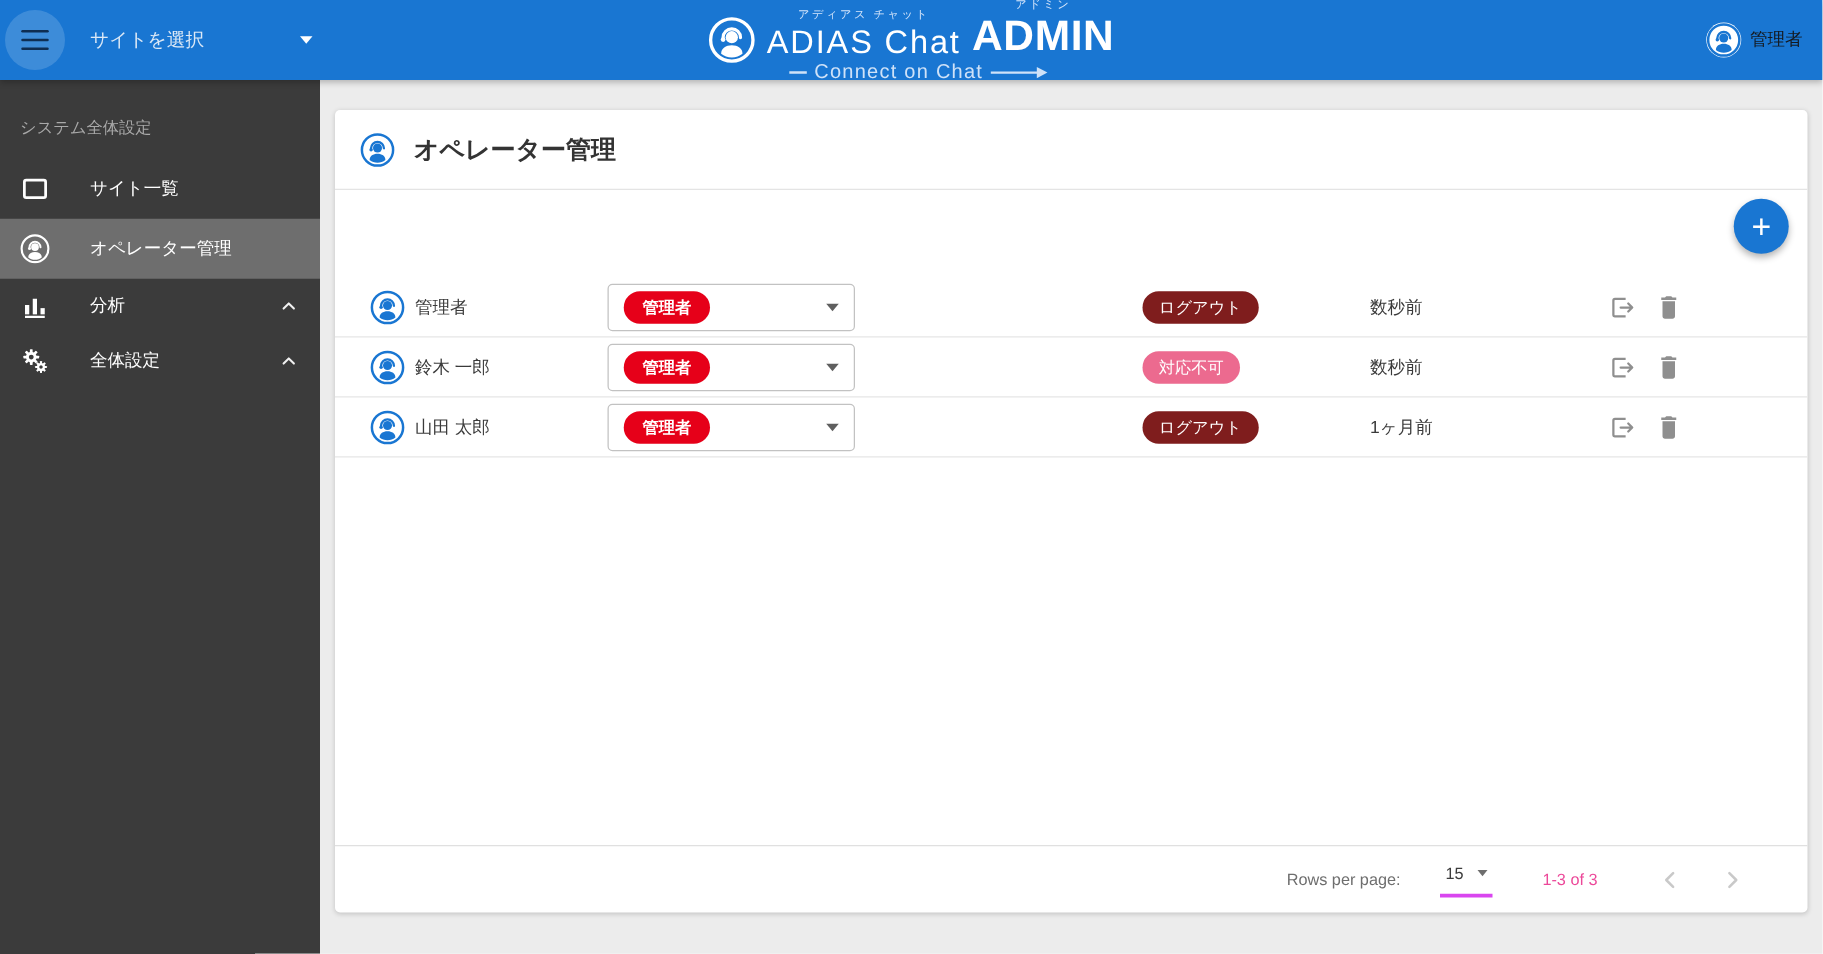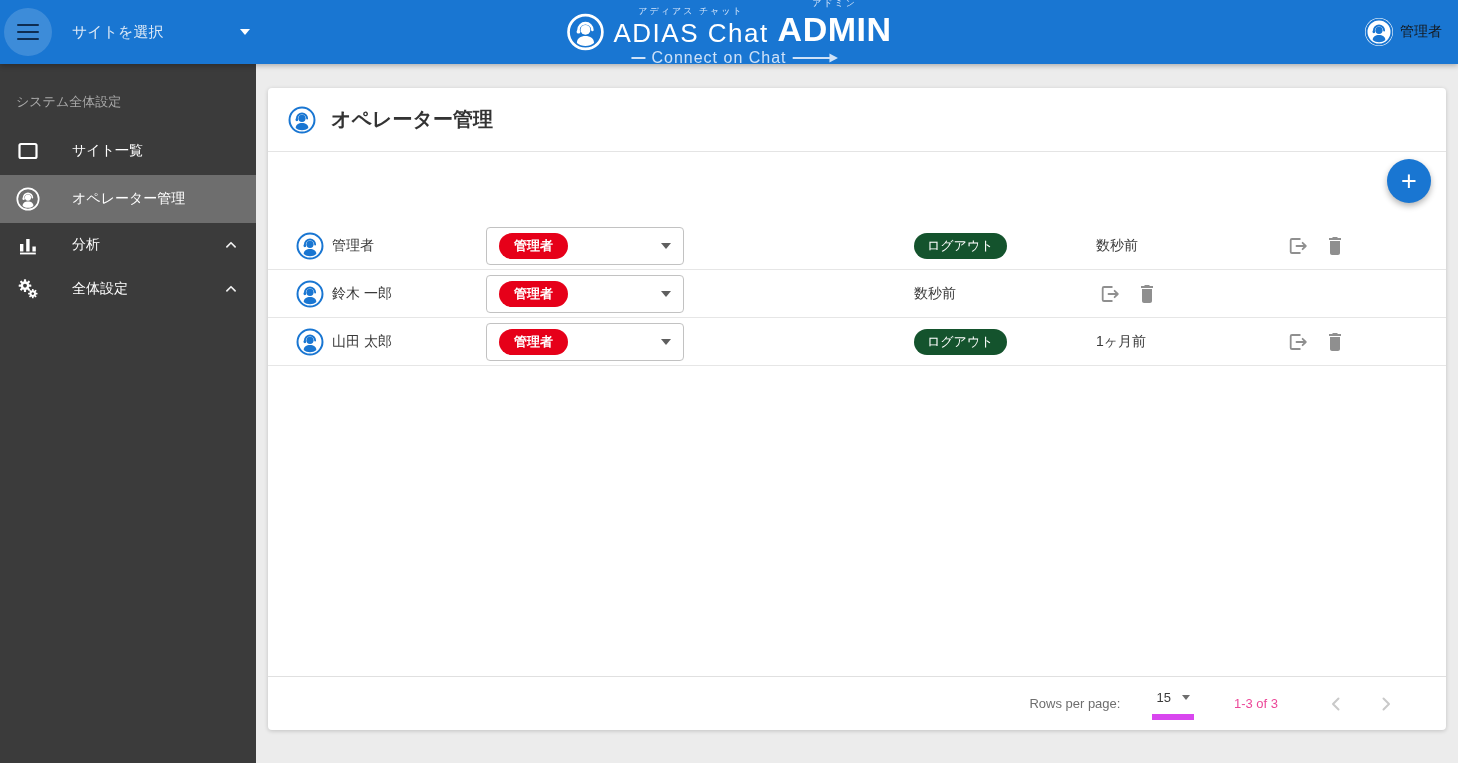--- a/index.html
+++ b/index.html
@@ -68,34 +68,34 @@
   .trow { height:48px; border-bottom:1px solid #e6e6e6; flex-shrink:0; }
   .cell-name { display:flex; align-items:center; gap:8px; font-size:14px; color:#3a3a3a; }
   .row-avatar { width:28px; height:28px; color:#1976d2; flex-shrink:0; }
   .role-select { width:198px; height:38px; border:1px solid #c2c2c2; border-radius:4px;
                  background:#fff; display:flex; align-items:center; justify-content:space-between;
                  padding:0 12px; cursor:pointer; }
   .badge-red { background:#e60019; color:#fff; font-size:13px; font-weight:700;
                padding:4px 15px; border-radius:13px; }
   .cell-email { font-size:14px; color:#3a3a3a; }
   .pill { display:inline-block; color:#fff; font-size:13px; padding:4px 13px; border-radius:13px; }
-  .pill.logout { background:#14532d; }
+  .pill.logout { background:#7f1d1d; }
   .pill.unavailable { background:#ec6a8f; }
   .cell-last { font-size:14px; color:#3a3a3a; }
   .cell-actions { display:flex; gap:13px; padding-left:2px; }
   .icon-btn { width:24px; height:24px; background:none; border:none; padding:0;
               color:#8f8f8f; cursor:pointer; }
   .icon-btn svg { width:24px; height:24px; }
 
   .spacer { flex:1; }
   .tfoot { height:54px; border-top:1px solid #e0e0e0; display:flex; align-items:center;
            justify-content:flex-end; padding-right:48px; font-size:13px; color:#6e6e6e;
            flex-shrink:0; }
   .rpp-label { margin-right:32px; }
-  .rpp-select { display:flex; align-items:center; gap:11px; border-bottom:6px solid #d946ef;
+  .rpp-select { display:flex; align-items:center; gap:11px; border-bottom:3px solid #d946ef;
                 padding:2px 4px 9px; margin-right:40px; color:#3c3c3c; cursor:pointer; }
   .range { margin-right:46px; color:#ec4899; }
   .pg-btn { width:24px; height:24px; background:none; border:none; padding:0; color:#c9c9c9; }
   .pg-btn + .pg-btn { margin-left:26px; }
   .pg-btn svg { width:24px; height:24px; }
 </style>
 </head>
 <body>
 
 <svg width="0" height="0" style="position:absolute" aria-hidden="true">
@@ -298,20 +298,23 @@
               </svg>
             <span>鈴木 一郎</span>
           </div>
           <div>
             <div class="role-select">
               <span class="badge-red">管理者</span>
               <span class="caret gray"></span>
             </div>
           </div>
           <span class="cell-email"></span>
+          <div>
+            <span class="pill unavailable">対応不可</span>
+          </div>
           <span class="cell-last">数秒前</span>
           <div class="cell-actions">
             <button class="icon-btn"><svg>
                   <use href="#i-logout"></use>
                 </svg></button>
             <button class="icon-btn"><svg>
                   <use href="#i-trash"></use>
                 </svg></button>
           </div>
         </div>

